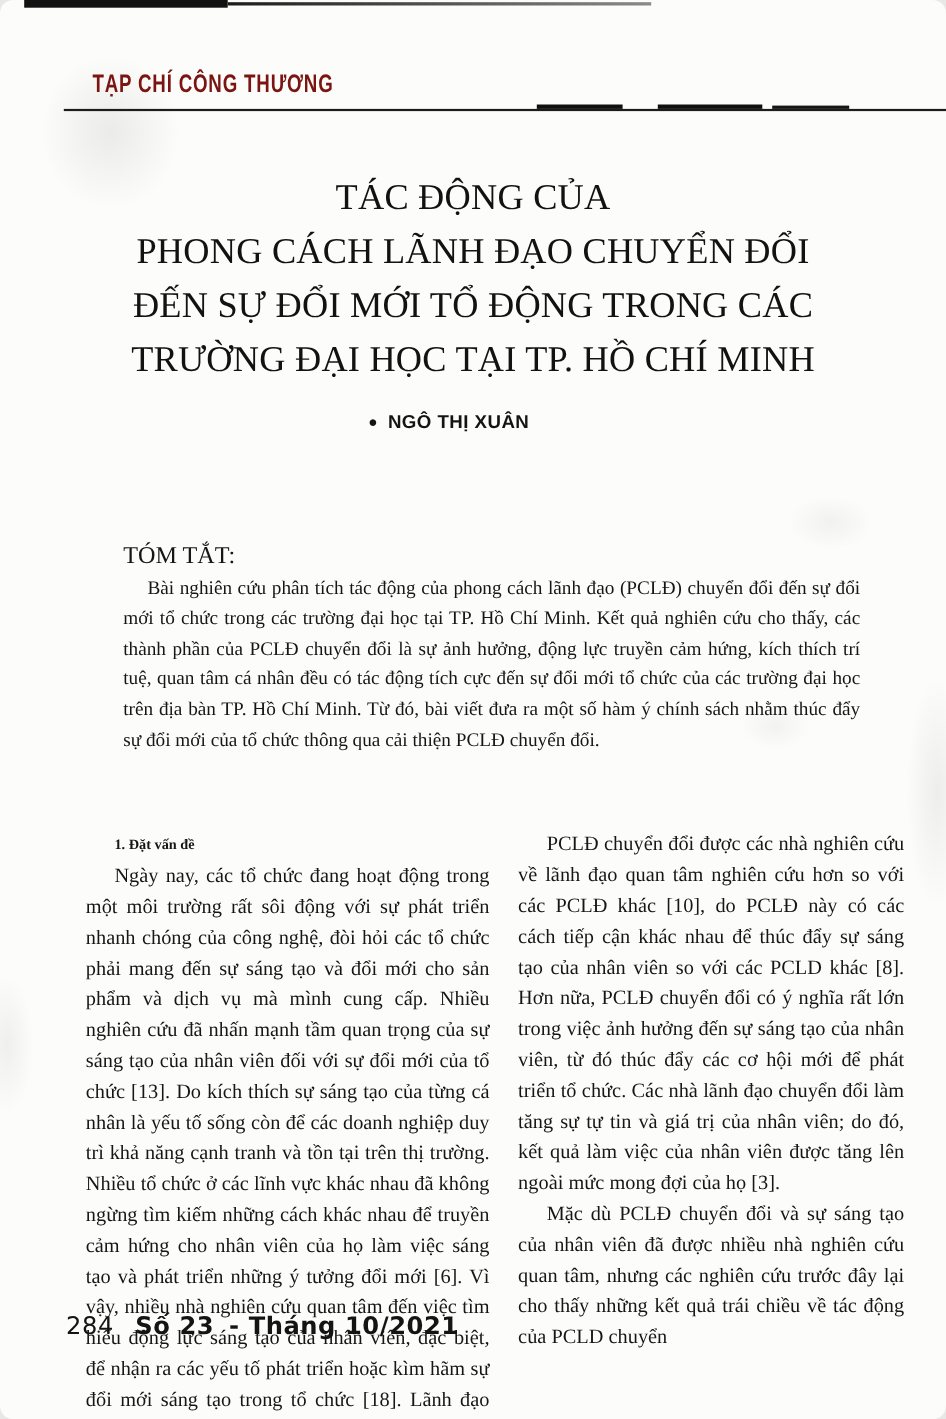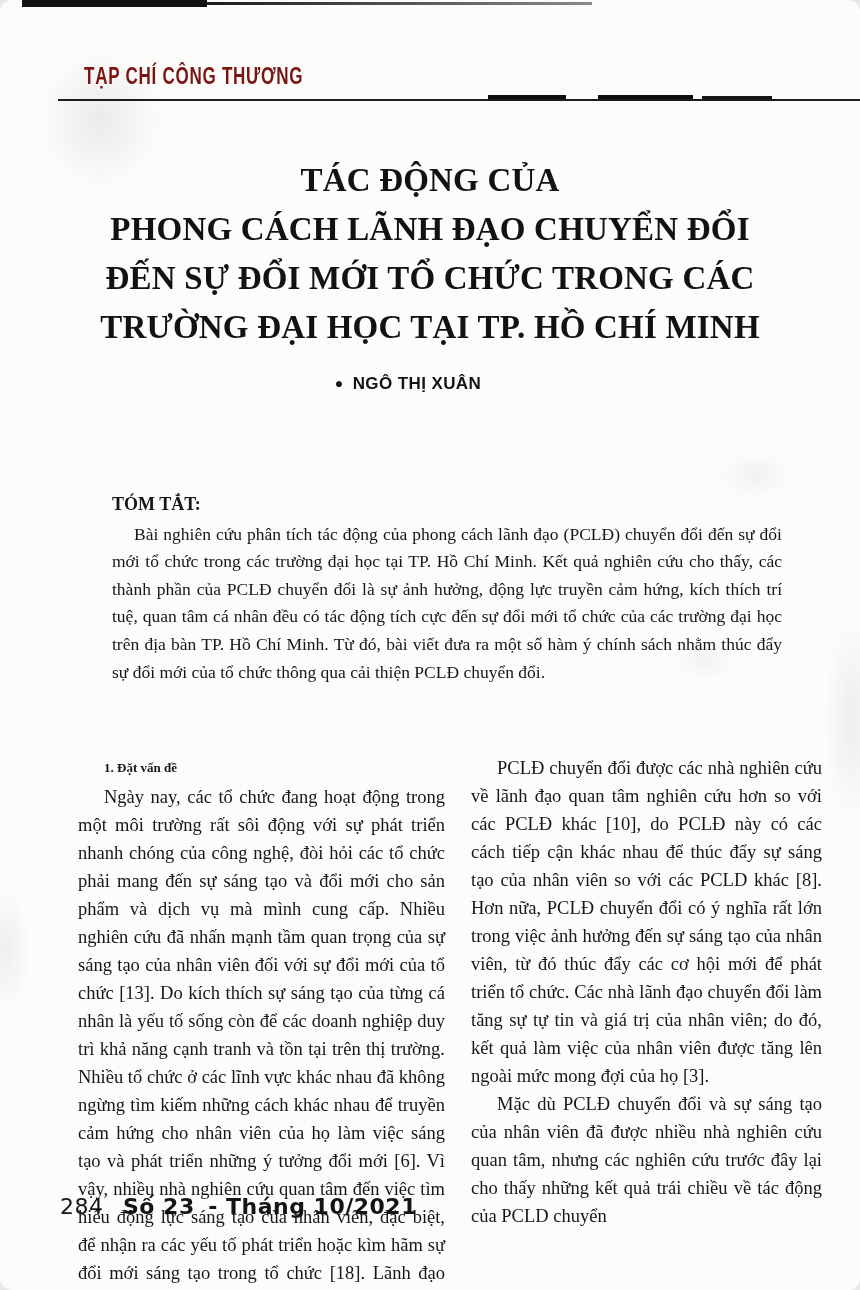--- a/index.html
+++ b/index.html
@@ -26,34 +26,34 @@
     font-weight:bold; font-size:23px; letter-spacing:1px;
     transform:scaleX(.74); transform-origin:left center;
     white-space:nowrap;
   }
   .header-rule  { position:absolute; top:99px; left:58px; width:802px; height:2px; background:#1c1c1c; }
   .rule-seg-1   { position:absolute; top:95px; left:488px; width:78px;  height:4px; background:#101010; }
   .rule-seg-2   { position:absolute; top:95px; left:598px; width:95px;  height:4px; background:#101010; }
   .rule-seg-3   { position:absolute; top:96px; left:702px; width:70px;  height:3px; background:#161616; }
   .title-block {
     position:absolute; top:156px; left:0; width:860px;
-    text-align:center; font-weight:bold; font-size:33px; line-height:49px;
+    text-align:center; font-weight:normal; font-size:33px; line-height:49px;
     color:#121212; letter-spacing:.2px;
   }
   .author-line {
     position:absolute; top:374px; left:0; width:816px; text-align:center;
     font-family:"Liberation Sans","DejaVu Sans",sans-serif;
     font-weight:bold; font-size:17px; color:#141414; letter-spacing:.4px;
   }
   .author-line .bullet { font-size:14px; margin-right:9px; position:relative; top:-1px; }
   .abstract-block {
     position:absolute; top:491px; left:112px; width:670px;
     font-size:17.5px; line-height:27.6px; text-align:justify; color:#161616;
   }
-  .abstract-heading { font-weight:bold; font-size:18px; }
+  .abstract-heading { font-weight:normal; font-size:22px; }
   .abstract-body    { text-indent:22px; margin:2px 0 0 0; }
   .abstract-keywords{ text-indent:22px; margin:0; }
   .kw-label { font-weight:bold; }
   .col { position:absolute; top:754px; font-size:18.5px; line-height:28px;
          text-align:justify; color:#161616; }
   .col-left  { left:78px;  width:367px; }
   .col-right { left:471px; width:351px; }
   .section-heading { font-weight:bold; font-size:13px; text-indent:26px; margin:0 0 1px 0; }
   .para { text-indent:26px; margin:0; }
   .para.continuation { text-indent:0; }
@@ -77,21 +77,21 @@
   <div class="journal-name" style="color: rgb(123, 21, 18);">TẠP CHÍ CÔNG THƯƠNG</div>
 
   <div class="header-rule"></div>
   <div class="rule-seg-1"></div>
   <div class="rule-seg-2"></div>
   <div class="rule-seg-3"></div>
 
   <div class="title-block">
     <div>TÁC ĐỘNG CỦA</div>
     <div>PHONG CÁCH LÃNH ĐẠO CHUYỂN ĐỔI</div>
-    <div>ĐẾN SỰ ĐỔI MỚI TỔ CHỨC TRONG CÁC</div>
+    <div>ĐẾN SỰ ĐỔI MỚI TỔ ĐỘNG TRONG CÁC</div>
     <div>TRƯỜNG ĐẠI HỌC TẠI TP. HỒ CHÍ MINH</div>
   </div>
 
   <div class="author-line">
     <span class="bullet">●</span><span>NGÔ THỊ XUÂN</span>
   </div>
 
   <div class="abstract-block">
     <div class="abstract-heading">TÓM TẮT:</div>
     <p class="abstract-body">Bài nghiên cứu phân tích tác động của phong cách lãnh đạo (PCLĐ) chuyển đổi đến sự đổi mới tổ chức trong các trường đại học tại TP. Hồ Chí Minh. Kết quả nghiên cứu cho thấy, các thành phần của PCLĐ chuyển đổi là sự ảnh hưởng, động lực truyền cảm hứng, kích thích trí tuệ, quan tâm cá nhân đều có tác động tích cực đến sự đổi mới tổ chức của các trường đại học trên địa bàn TP. Hồ Chí Minh. Từ đó, bài viết đưa ra một số hàm ý chính sách nhằm thúc đẩy sự đổi mới của tổ chức thông qua cải thiện PCLĐ chuyển đổi.</p>

